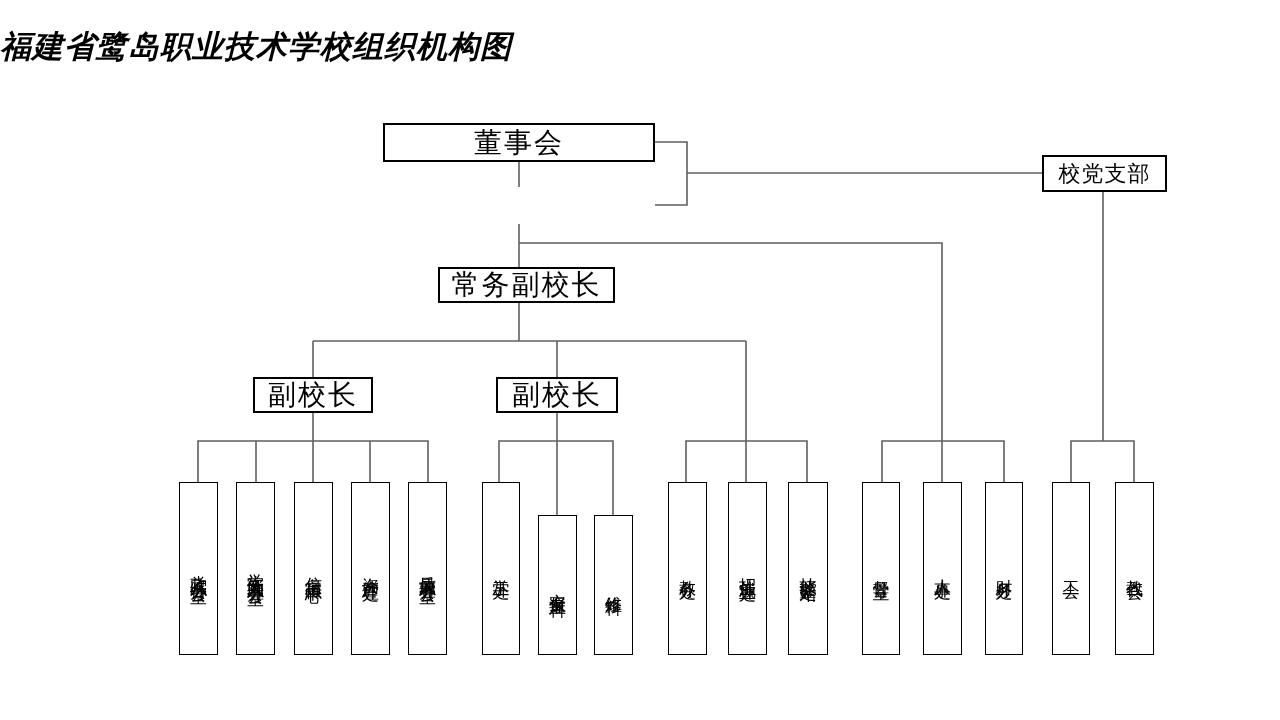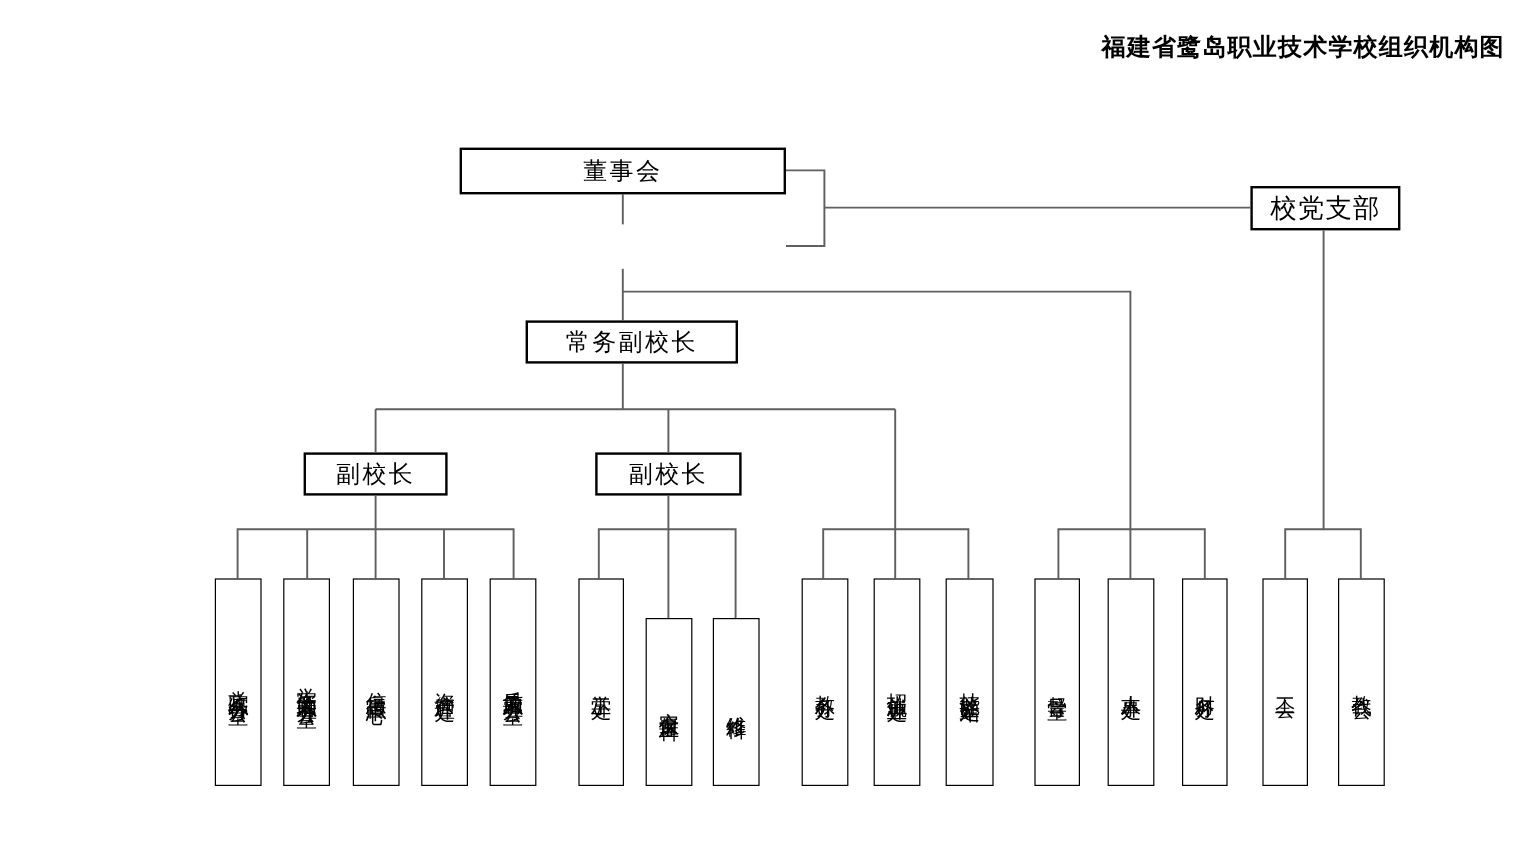--- a/index.html
+++ b/index.html
@@ -15,25 +15,26 @@
     font-family: "Liberation Sans", sans-serif;
     color: #000000;
     overflow: hidden;
   }
   .title {
     position: absolute;
     left: 0;
     top: 26px;
     width: 1254px;
     margin: 0;
-    text-align: right;
-    font-size: 20px;
+    text-align: left;
+    font-size: 31px;
     font-weight: 600;
     letter-spacing: 1px;
     color: #000000;
+    font-style: italic;
   }
   .connectors {
     position: absolute;
     left: 0;
     top: 0;
     width: 1280px;
     height: 720px;
   }
   .connectors line, .connectors polyline {
     stroke: #5f5f5f;
@@ -41,21 +42,21 @@
     fill: none;
   }
   .node {
     position: absolute;
     border: 2px solid #000000;
     background: #ffffff;
     display: flex;
     align-items: center;
     justify-content: center;
     box-sizing: border-box;
-    font-size: 20px;
+    font-size: 28px;
     letter-spacing: 2px;
     white-space: nowrap;
   }
   .node.small {
     font-size: 22px;
     letter-spacing: 1px;
   }
   .dept {
     position: absolute;
     border: 1.5px solid #000000;

